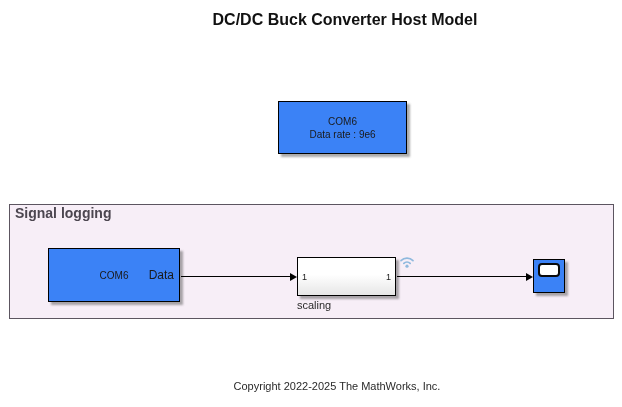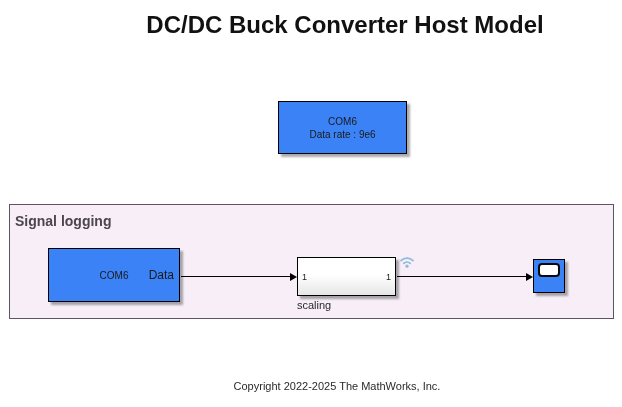--- a/index.html
+++ b/index.html
@@ -11,21 +11,21 @@
     height: 407px;
     background: #ffffff;
     overflow: hidden;
   }
   .model-title {
     position: absolute;
     left: 345px;
     top: 11px;
     transform: translateX(-50%);
     white-space: nowrap;
-    font-size: 24px;
+    font-size: 16px;
     font-weight: bold;
     color: #111111;
   }
   .block {
     position: absolute;
     background: #3b82f6;
     border: 1.5px solid #000000;
     box-shadow: 3px 3px 2px rgba(70,70,70,0.45);
   }
   .host-block {
@@ -38,21 +38,21 @@
   }
   .area {
     position: absolute;
     left: 9px; top: 204px;
     width: 605px; height: 115px;
     background: #f7eef7;
     border: 1.2px solid #5c5560;
   }
   .area-label {
     position: absolute;
-    left: 5px; top: 8px;
+    left: 5px; top: 0;
     font-size: 14px;
     font-weight: bold;
     color: #4c4650;
   }
   .rx-block {
     left: 38px; top: 43px;
     width: 132px; height: 54px;
     display: flex; align-items: center; justify-content: center;
     font-size: 10px; color: #1a1a1a;
   }

